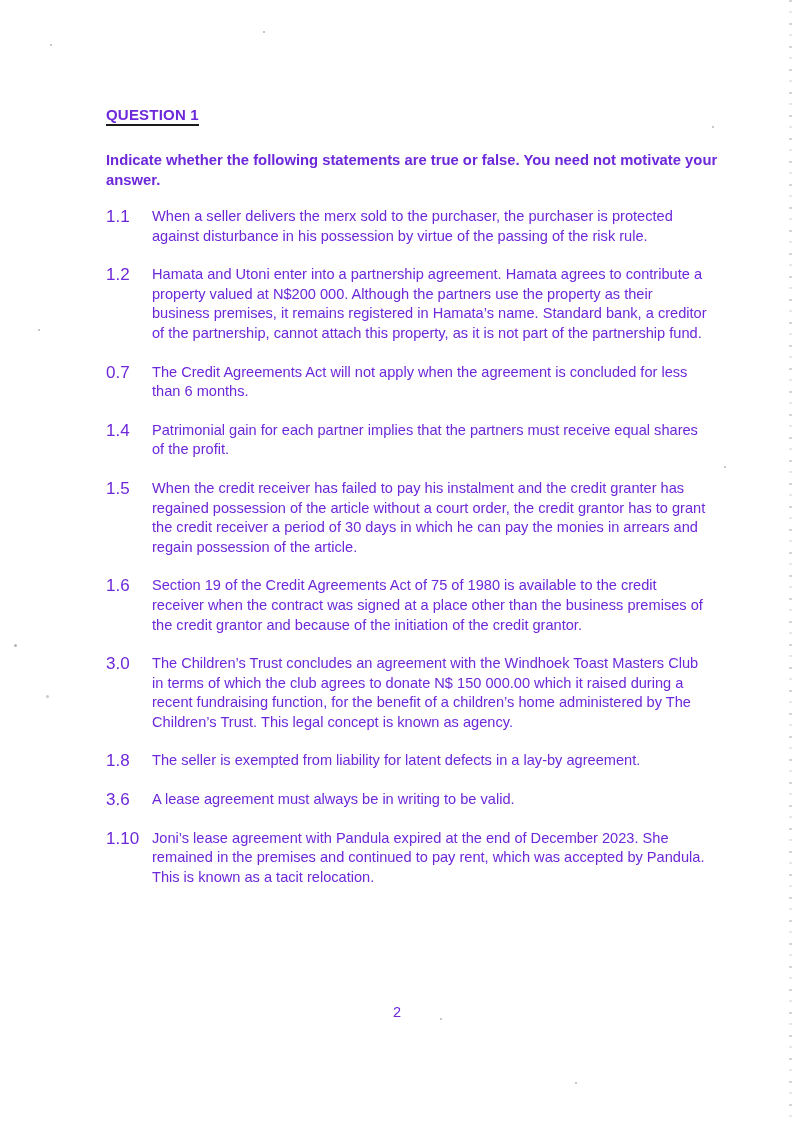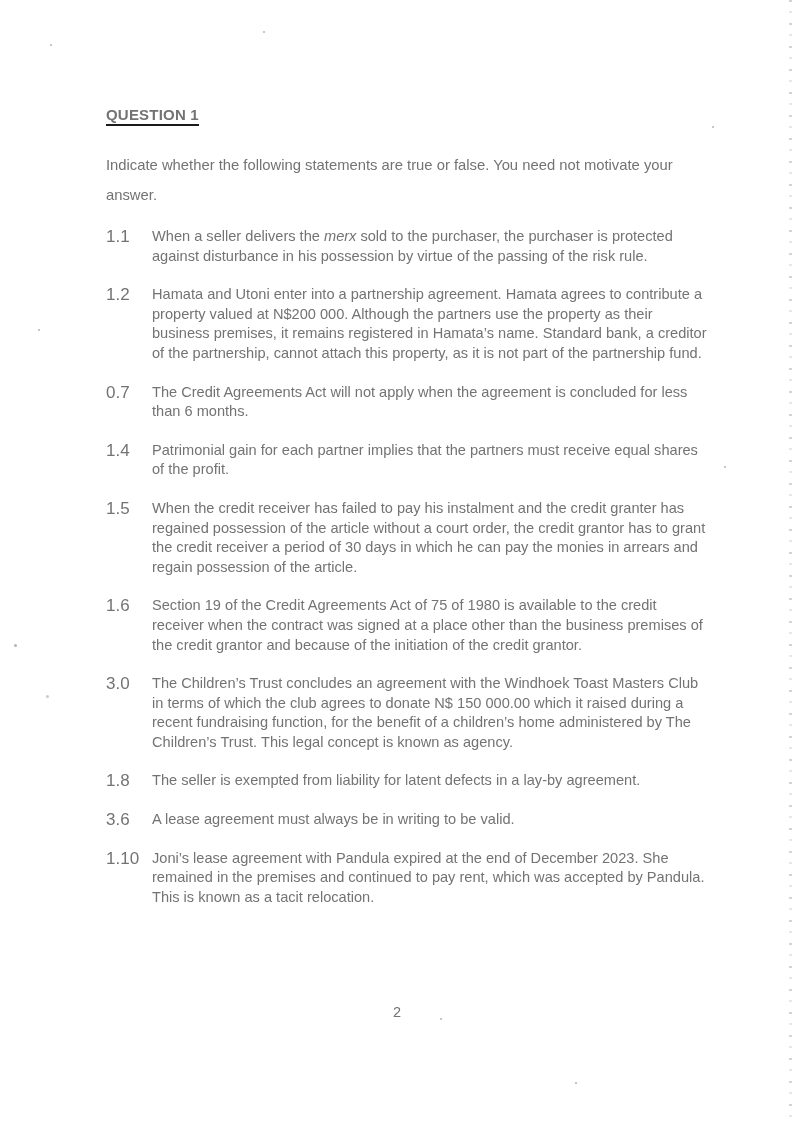--- a/index.html
+++ b/index.html
@@ -6,21 +6,21 @@
     margin: 0;
     padding: 0;
     background: #ffffff;
   }
   .page {
     position: relative;
     width: 794px;
     height: 1123px;
     background: #ffffff;
     font-family: "Liberation Sans", sans-serif;
-    color: #737373;
+    color: #6d28d9;
     overflow: hidden;
   }
   .content {
     position: absolute;
     top: 106px;
     left: 106px;
     width: 612px;
   }
   .title {
     display: inline-block;
@@ -28,22 +28,22 @@
     font-size: 15px;
     font-weight: 700;
     letter-spacing: 0.2px;
     border-bottom: 2px solid #1b1b1b;
     padding-bottom: 1px;
   }
   .intro {
     margin: 0 0 17px 0;
     width: 612px;
     font-size: 14.8px;
-    line-height: 30px;
-    font-weight: 400;
+    line-height: 20px;
+    font-weight: 700;
   }
   .statements {
     margin-top: 14px;
   }
   .statement {
     display: flex;
     align-items: flex-start;
     margin-bottom: 19px;
   }
   .num {
@@ -51,21 +51,20 @@
     font-size: 17px;
     line-height: 19.6px;
   }
   .stext {
     flex: 0 0 560px;
     width: 560px;
     font-size: 14.6px;
     line-height: 19.6px;
   }
   .it {
-    font-style: italic;
   }
   .page-number {
     position: absolute;
     top: 1004px;
     left: 0;
     width: 794px;
     text-align: center;
     font-size: 14.5px;
   }
   

